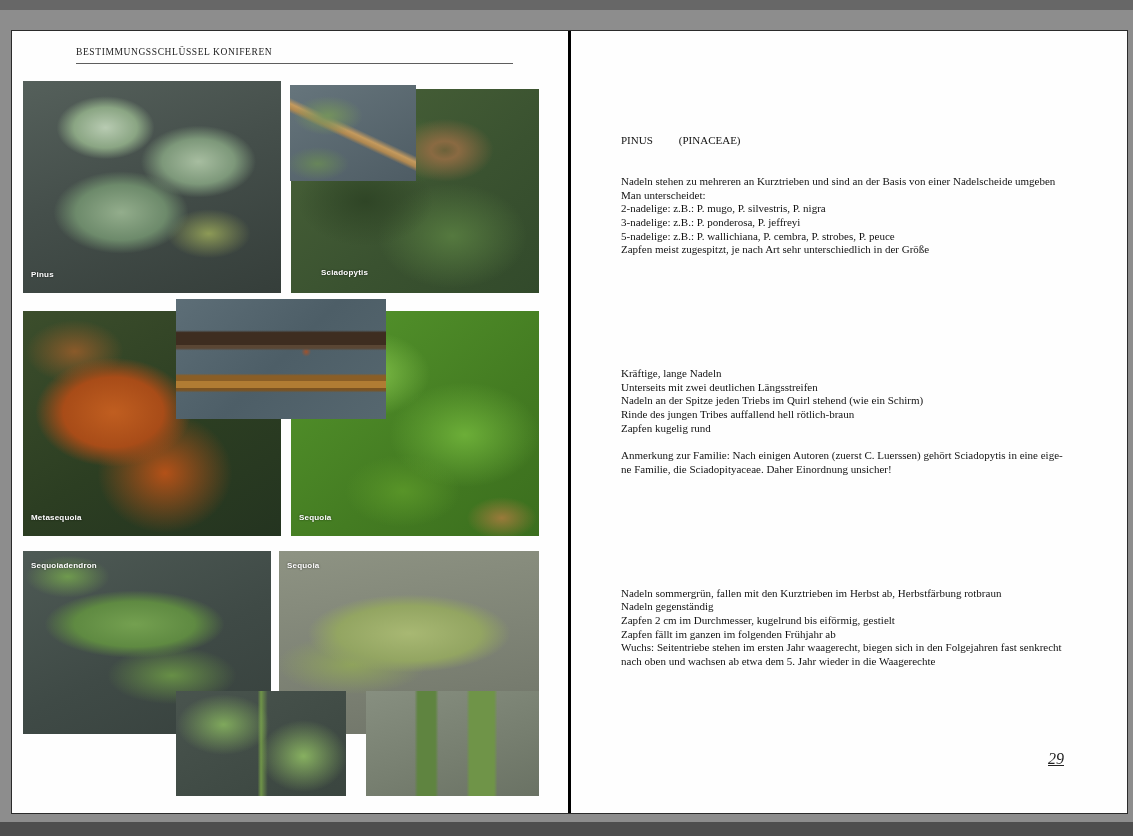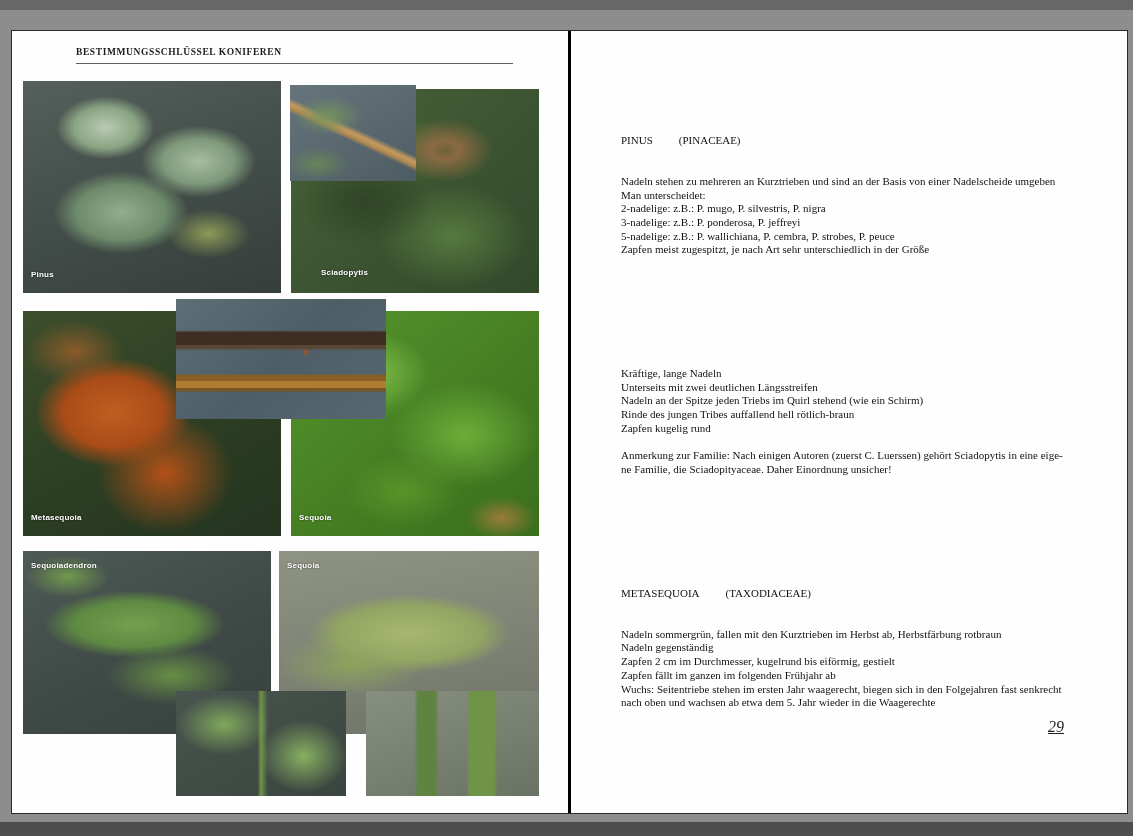--- a/index.html
+++ b/index.html
@@ -16,21 +16,21 @@
     background:#fefefe;border:1px solid #2b2b2b;box-sizing:border-box;
   }
   .page{position:absolute;top:0;height:782px;}
   .page-left{left:0;width:556px;}
   .page-right{left:559px;width:497px;}
   .spine{position:absolute;left:556px;top:0;width:3px;height:782px;background:#000;}
 
   
   .page-header{
     position:absolute;left:64px;top:16px;
-    font-weight:bold;font-size:9.5px;letter-spacing:.6px;color:#1c1c1c;
+    font-weight:normal;font-size:9.5px;letter-spacing:.6px;color:#1c1c1c;
     white-space:pre;
   }
   .header-rule{position:absolute;left:64px;top:32px;width:437px;height:0;border-top:1px solid #5e5e5e;}
 
   
   .photo{position:absolute;z-index:1;}
   .inset{z-index:2;}
   .photo-label{
     position:absolute;color:#fff;font:bold 8px "Liberation Sans",sans-serif;
     letter-spacing:.2px;text-shadow:0 0 2px rgba(0,0,0,.65);white-space:pre;
@@ -93,21 +93,21 @@
   
   .text-col{
     position:absolute;left:50px;top:48px;
     font-size:11px;line-height:13.7px;color:#121212;white-space:pre;
   }
   .section{margin-bottom:14px;}
   .sec-family{margin-left:26px;}
 
   .page-num{position:absolute;top:687px;font-style:italic;font-size:16px;color:#222;text-decoration:underline;}
   .num-left{left:67px;}
-  .num-right{left:477px;}
+  .num-right{left:477px;margin-top:32px;}
 </style>
 </head>
 <body>
 
 <div class="band band-top"></div>
 <div class="band band-bottom"></div>
 
 <div class="spread">
 
   <div class="page page-left">
@@ -164,21 +164,20 @@
 Unterseits mit zwei deutlichen Längsstreifen
 Nadeln an der Spitze jeden Triebs im Quirl stehend (wie ein Schirm)
 Rinde des jungen Tribes auffallend hell rötlich-braun
 Zapfen kugelig rund
 
 Anmerkung zur Familie: Nach einigen Autoren (zuerst C. Luerssen) gehört Sciadopytis in eine eige-
 ne Familie, die Sciadopityaceae. Daher Einordnung unsicher!</div>
   </div>
 
   <div class="section">
-    <div class="sec-head"><span class="sec-name">METASEQUOIA</span><span class="sec-family">(TAXODIACEAE)</span></div>
     <div class="sec-lines">Nadeln sommergrün, fallen mit den Kurztrieben im Herbst ab, Herbstfärbung rotbraun
 Nadeln gegenständig
 Zapfen 2 cm im Durchmesser, kugelrund bis eiförmig, gestielt
 Zapfen fällt im ganzen im folgenden Frühjahr ab
 Wuchs: Seitentriebe stehen im ersten Jahr waagerecht, biegen sich in den Folgejahren fast senkrecht
 nach oben und wachsen ab etwa dem 5. Jahr wieder in die Waagerechte</div>
   </div>
 
   <div class="section">
     

